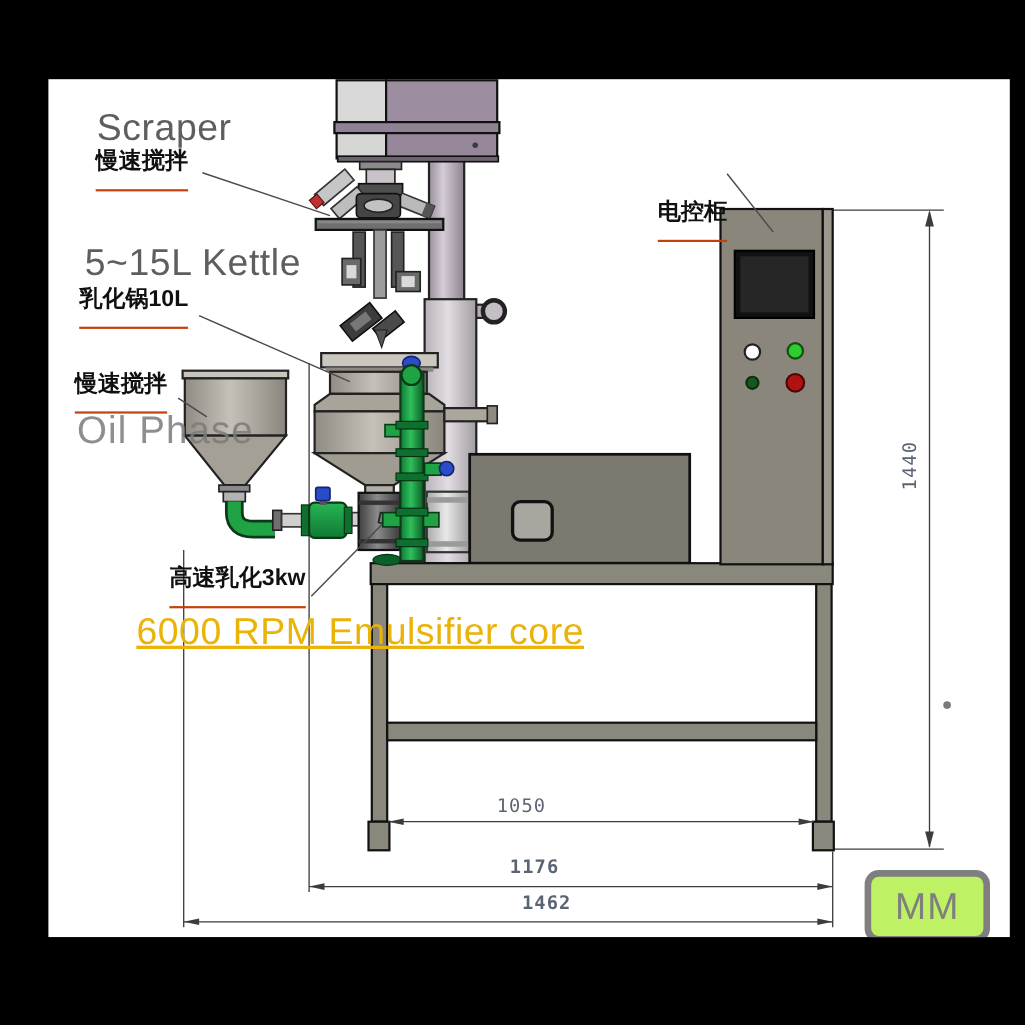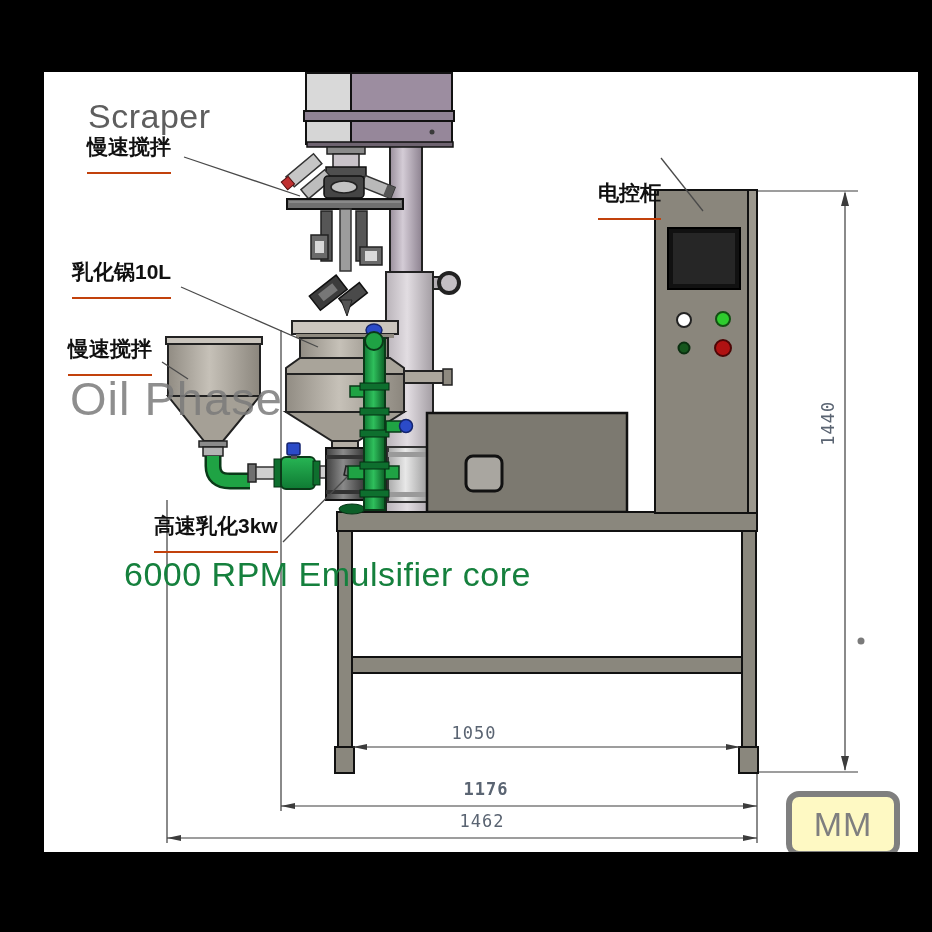--- a/index.html
+++ b/index.html
@@ -2,29 +2,29 @@
 <html><head>
 <meta charset="utf-8">
 <style>
   html,body{margin:0;padding:0;background:#000;}
   .page{position:relative;width:932px;height:852px;background:#000;overflow:hidden;
         font-family:"Liberation Sans",sans-serif;}
   .canvas{position:absolute;left:44px;top:72px;width:874px;height:796px;background:#fff;}
   svg.draw{position:absolute;left:0;top:0;width:932px;height:932px;}
   .lbl{position:absolute;white-space:nowrap;line-height:1.1;}
   .en-big{font-size:34px;color:#5e5e5e;letter-spacing:.5px;}
-  .en-mid{font-size:34px;color:#15803d;letter-spacing:.5px;}
+  .en-mid{font-size:34px;color:#eab308;letter-spacing:.5px;text-decoration:underline;}
   .zh{font-size:21px;font-weight:bold;color:#101010;border-bottom:2px solid #c2410c;
       padding-bottom:14px;display:inline-block;}
-  .watermark{font-size:47px;color:rgba(122,122,122,.85);letter-spacing:1px;}
+  .watermark{font-size:35px;color:rgba(122,122,122,.85);letter-spacing:1px;}
   .dim{font-size:17px;color:#5a6472;font-family:"DejaVu Sans Mono",monospace;
        width:100px;text-align:center;letter-spacing:1px;}
   .dim-v{transform:rotate(-90deg);transform-origin:center;width:64px;}
   .mm-badge{position:absolute;left:786px;top:791px;width:114px;height:66px;
-      border:6px solid #7f7f7f;border-radius:13px;background:#fef9c3;display:flex;
+      border:6px solid #7f7f7f;border-radius:13px;background:#bef264;display:flex;
       align-items:center;justify-content:center;font-size:34px;color:#7f7f7f;
       letter-spacing:1px;box-sizing:border-box;}
 </style>
 </head>
 <body>
 
 <div class="page">
   <div class="canvas"></div>
 
   <svg class="draw" viewBox="0 0 932 932">
@@ -233,31 +233,32 @@
       <line x1="167" y1="838" x2="757" y2="838"></line>
       <polygon points="167,838 181,835 181,841" stroke="none"></polygon>
       <polygon points="757,838 743,835 743,841" stroke="none"></polygon>
       <circle cx="861" cy="641" r="3.5" fill="#7a7a7a" stroke="none"></circle>
     </g>
   </svg>
 
   <div class="lbl en-big" style="left:88px;top:98px;">Scraper</div>
   <div class="lbl zh" style="left:87px;top:135px;">慢速搅拌</div>
 
+  <div class="lbl en-big" style="left:77px;top:221px;">5~15L Kettle</div>
   <div class="lbl zh" style="left:72px;top:260px;">乳化锅10L</div>
 
   <div class="lbl zh" style="left:68px;top:337px;">慢速搅拌</div>
   <div class="lbl watermark" style="left:70px;top:373px;">Oil Phase</div>
 
   <div class="lbl zh" style="left:154px;top:514px;text-align:right;">高速乳化3kw</div>
   <div class="lbl en-mid" style="left:124px;top:556px;">6000 RPM Emulsifier core</div>
 
   <div class="lbl zh" style="left:598px;top:137px;margin-top:44px;">电控柜</div>
 
   <div class="lbl dim" style="left:424px;top:724px;">1050</div>
   <div class="lbl dim" style="left:436px;top:780px;font-weight:bold;">1176</div>
-  <div class="lbl dim" style="left:432px;top:812px;">1462</div>
+  <div class="lbl dim" style="left:447px;top:812px;font-weight:bold;">1462</div>
   <div class="lbl dim dim-v" style="left:796px;top:414px;">1440</div>
 
   <div class="mm-badge">
     <span>MM</span>
   </div>
 </div>
 
 </body></html>

